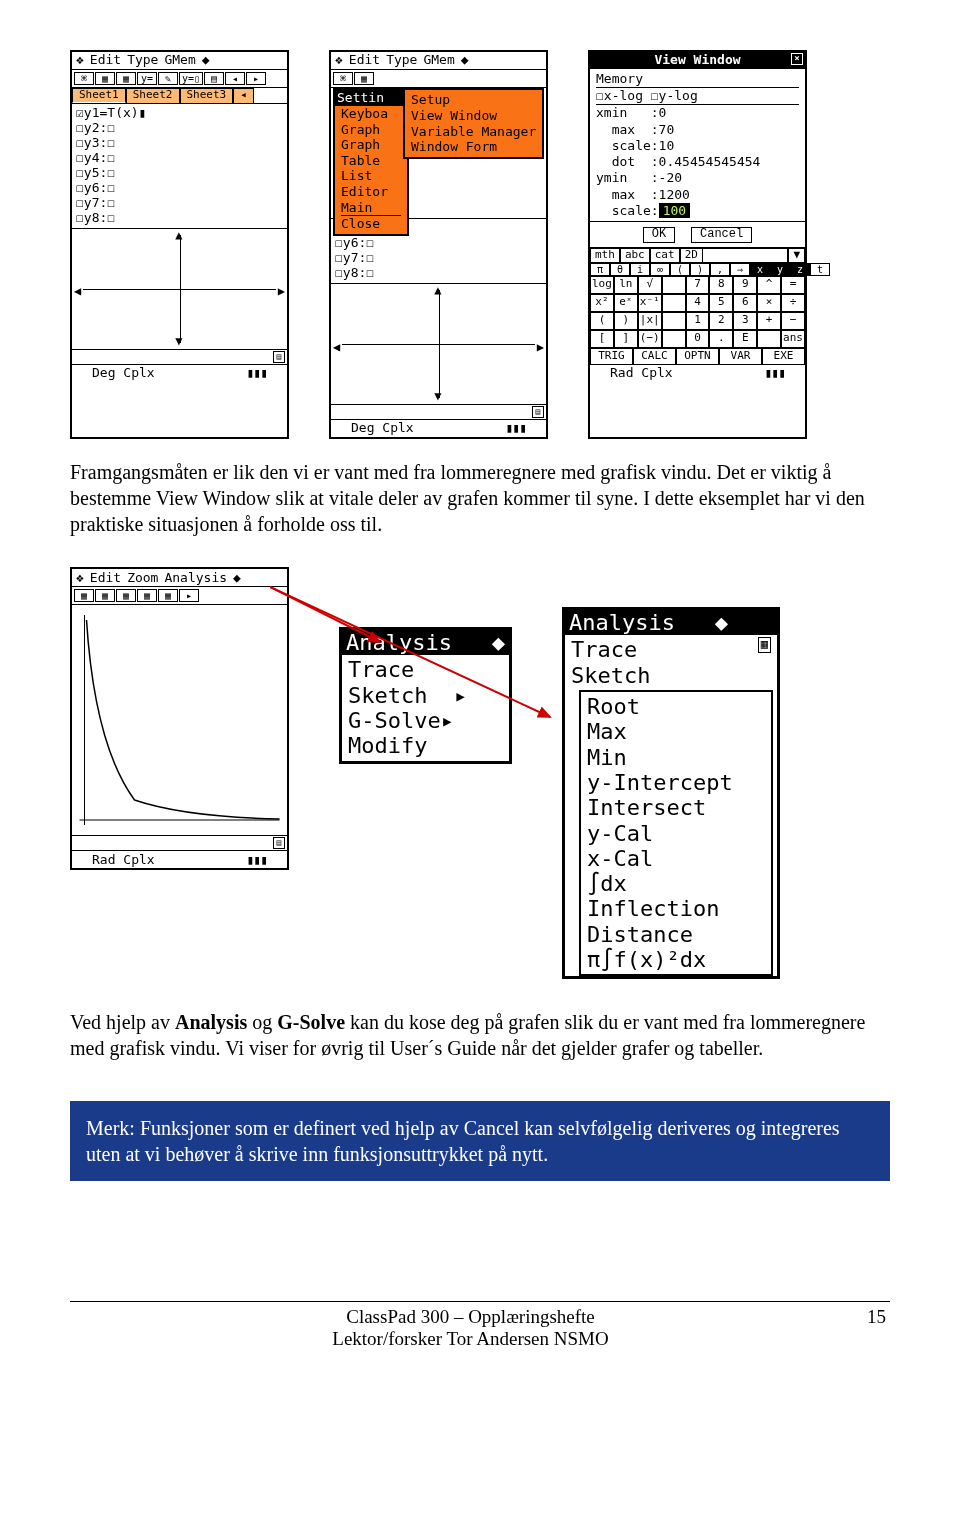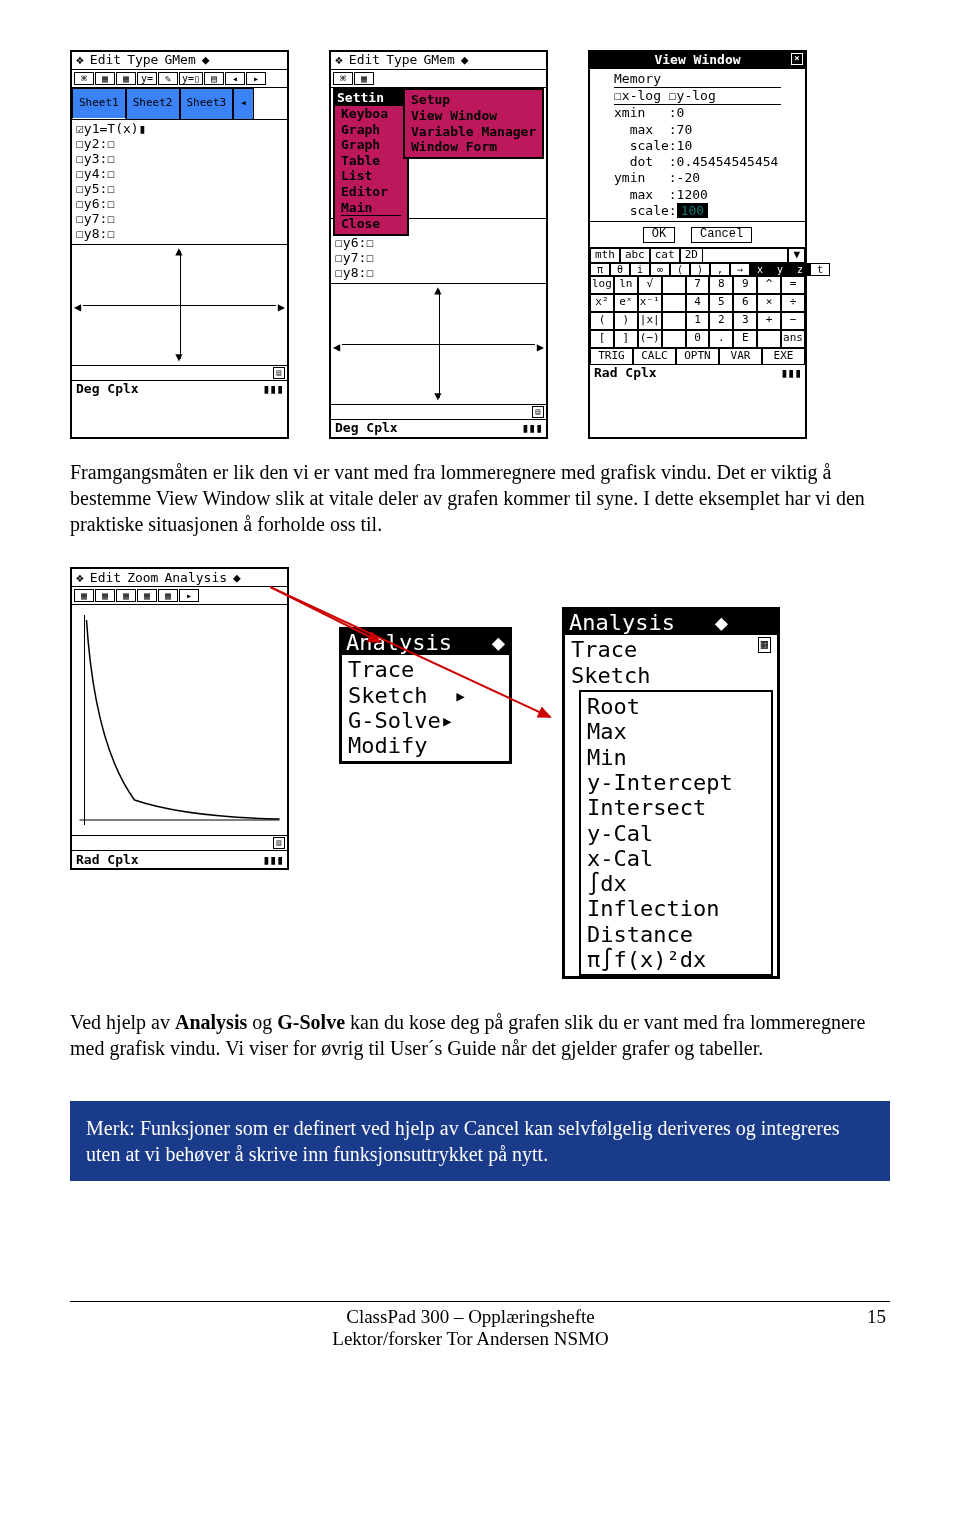--- a/index.html
+++ b/index.html
@@ -64,23 +64,23 @@
     text-align: center;
     background: #fff;
   }
   .tabs {
     display: flex;
     border-bottom: 1px solid #000;
   }
   .tab {
     border: 1px solid #000;
     border-bottom: none;
-    padding: 8px 6px;
+    padding: 0 6px;
     font-size: 11px;
-    background: #3b82f6;
+    background: #fdba74;
   }
   .tab.sel { border-bottom: 1px solid #fff; }
   .list {
     padding: 2px 4px;
     border-bottom: 1px solid #000;
   }
   .list div { white-space: pre; }
   .graph-area {
     height: 120px;
     position: relative;
@@ -106,39 +106,37 @@
     height: 14px;
     position: relative;
   }
   .scroll-btn {
     position: absolute; right: 2px; top: 1px;
     border: 1px solid #000;
     width: 10px; height: 10px;
     font-size: 8px; text-align: center; line-height: 9px;
   }
   .status {
-    padding: 1px 4px;
+    padding: 1px 20px;
     display: flex;
     justify-content: space-between;
-    font-weight: bold;
   }
   .batt { letter-spacing: -1px; }
   .dropdown {
     position: absolute;
     border: 2px solid #000;
-    background: #be185d;
+    background: #f97316;
     padding: 2px 6px;
     font-size: 13px;
     line-height: 1.2;
     z-index: 10;
-    font-weight: bold;
-  }
-  .vw-body { padding: 2px 24px; font-size: 13px; line-height: 1.25; }
+  }
+  .vw-body { padding: 2px 6px; font-size: 13px; line-height: 1.25; }
   .vw-row { white-space: pre; }
-  .vw-hl { background: #000; color: #0f766e; padding: 0 4px; }
+  .vw-hl { background: #000; color: #bef264; padding: 0 4px; }
   .btn-row { text-align: center; padding: 4px 0; border-top: 1px solid #000; }
   .dlg-btn {
     border: 1px solid #000;
     padding: 0 8px;
     font-size: 12px;
     display: inline-block;
     margin: 0 4px;
     background: #fff;
     font-family: Liberation Mono, monospace;
   }

